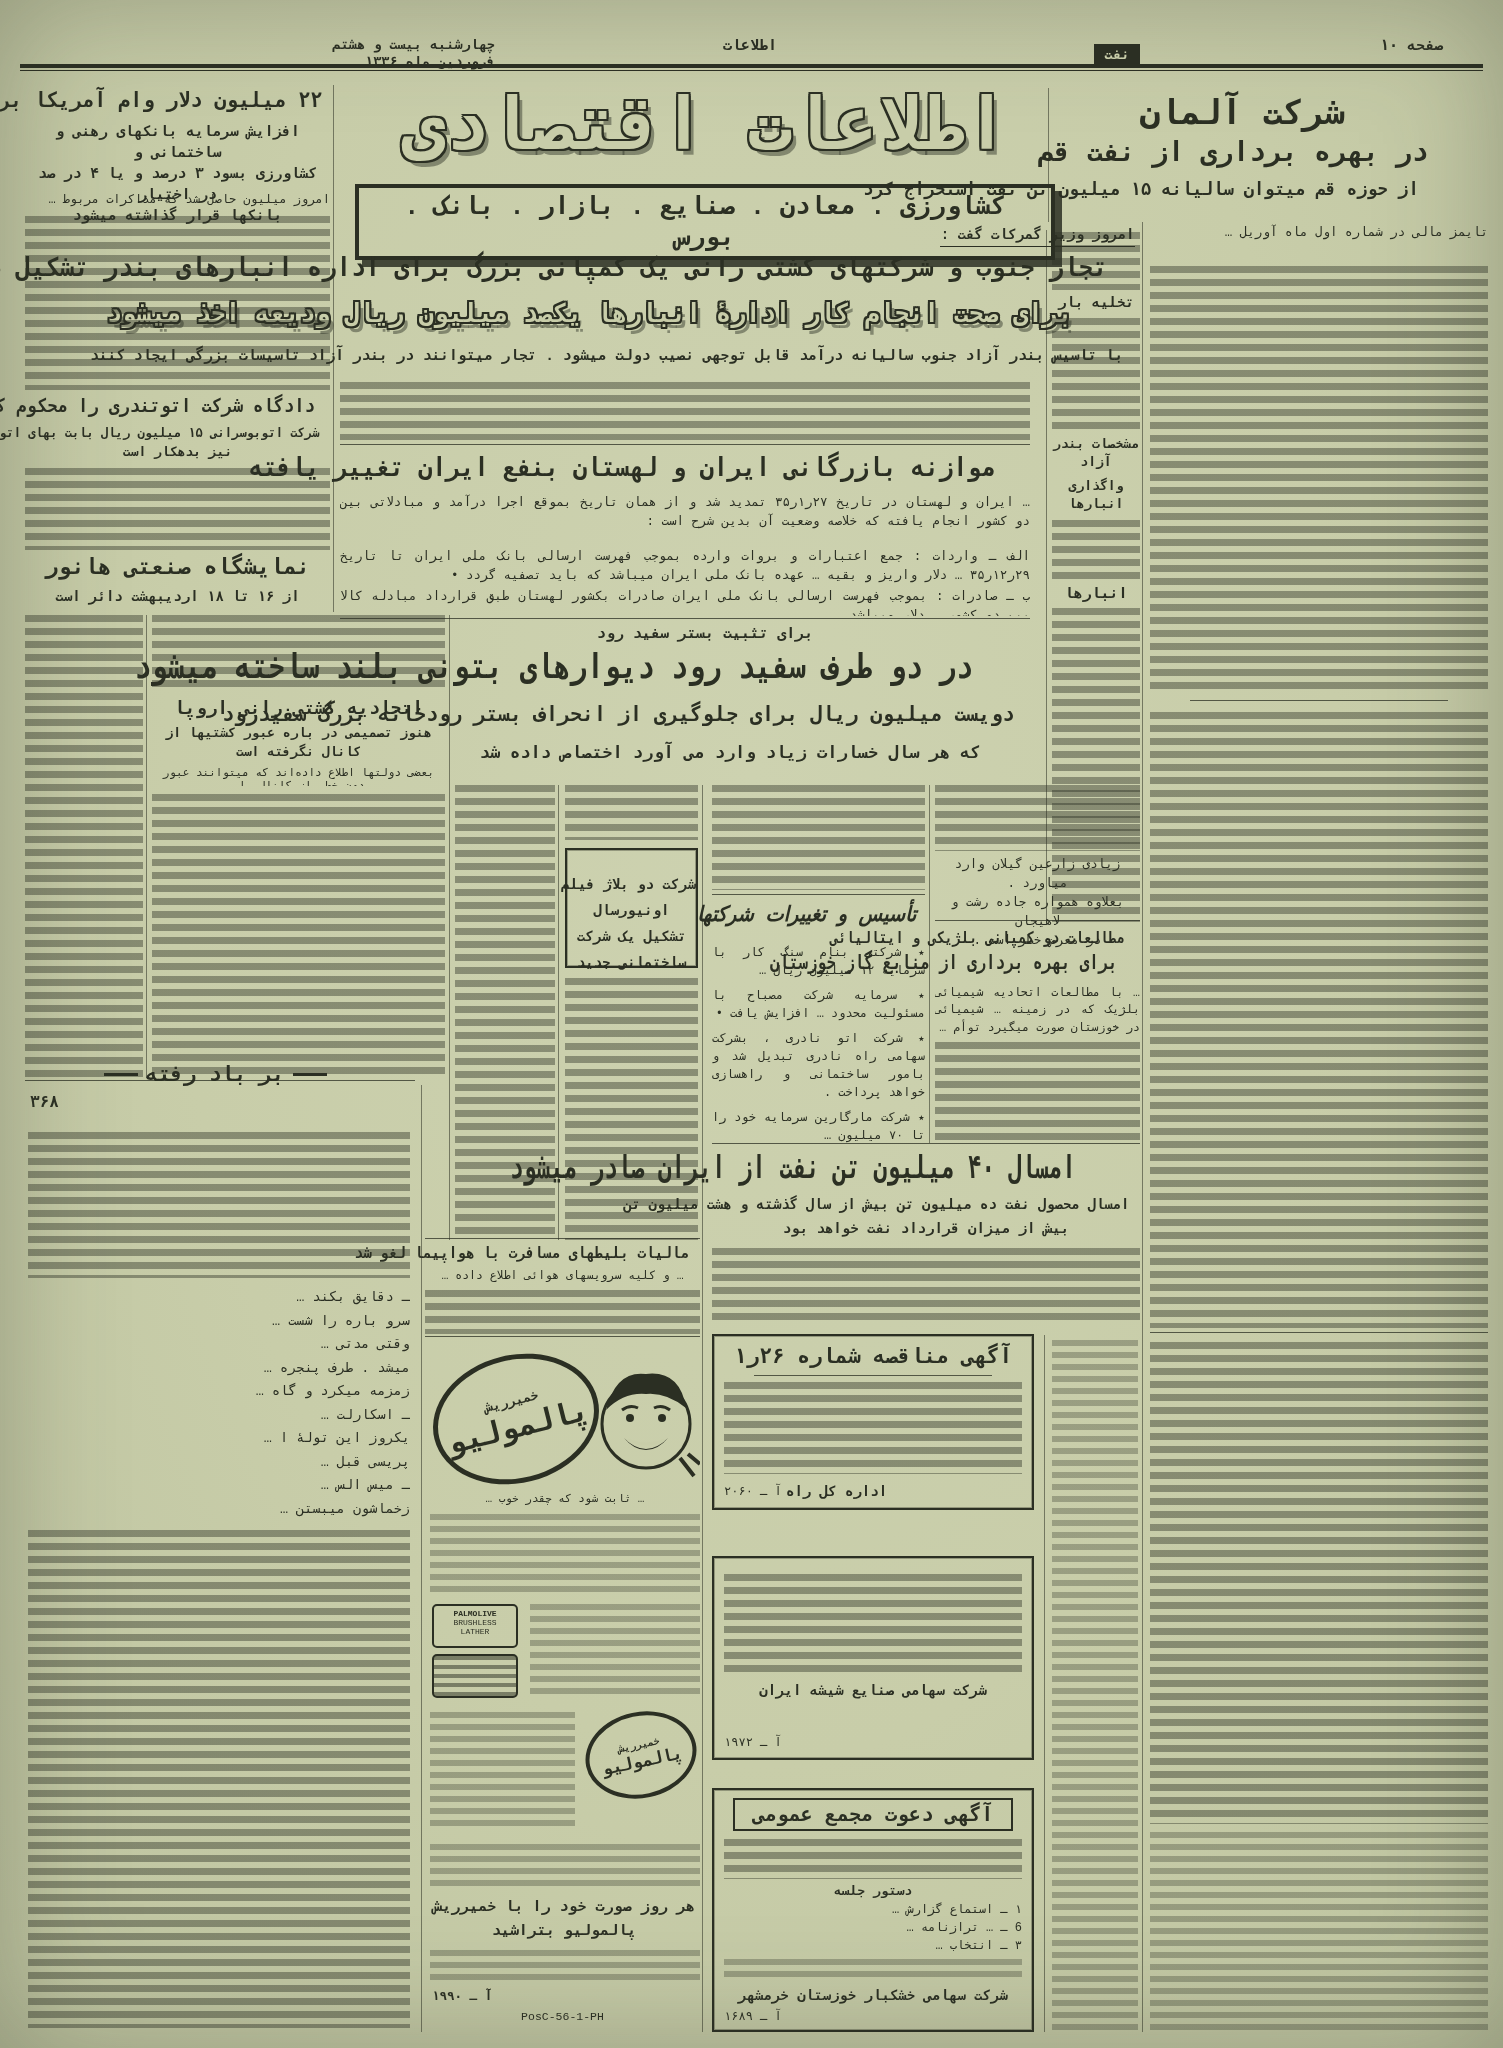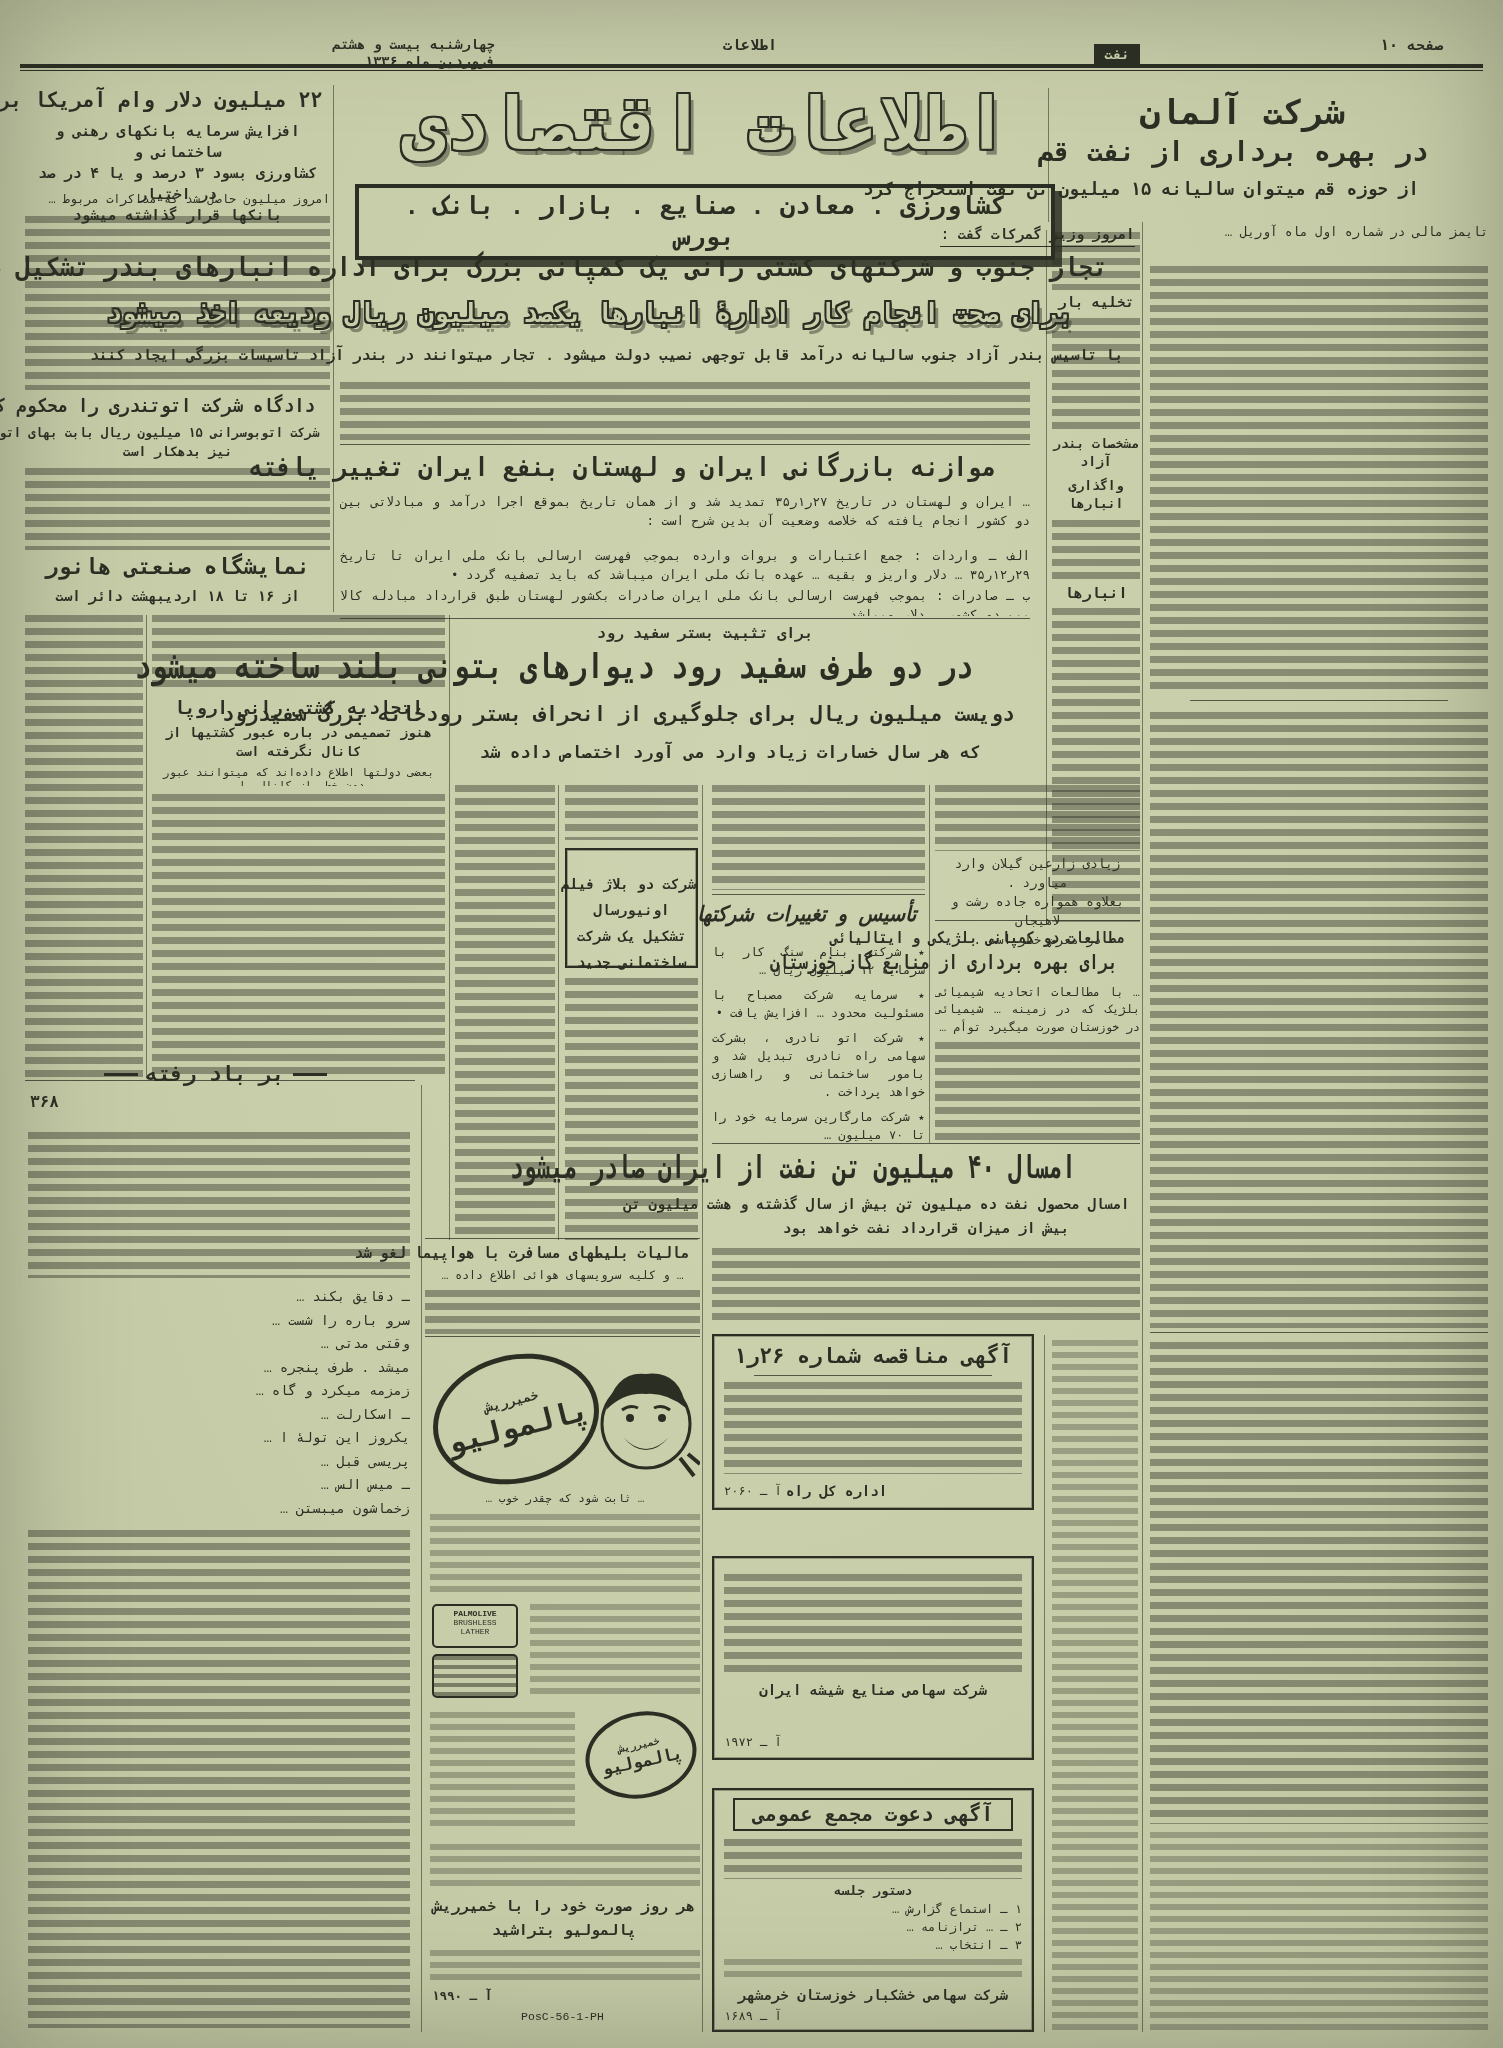--- a/index.html
+++ b/index.html
@@ -125,21 +125,21 @@
     <div class="abs" style="left:10px;bottom:8px;font-size:12px">آ ـ ۱۹۷۲</div>
   </div>
 
   <div class="abs box" style="left:712px;top:1788px;width:322px;height:244px;padding:8px 10px">
     <div class="c">
       <span class="b" style="display:inline-block;border:2px solid #2b2f23;padding:2px 18px;font-size:20px">آگهی دعوت مجمع عمومی</span>
     </div>
     <div class="sim" style="height:40px;margin-top:8px"></div>
     <div class="b c" style="font-size:13px;margin-top:4px">دستور جلسه</div>
     <div style="font-size:12px;line-height:18px;margin-top:2px">۱ ـ استماع گزارش …</div>
-    <div style="font-size:12px;line-height:18px">۲ ـ … ترازنامه …</div>
+    <div style="font-size:12px;line-height:18px">6 ـ … ترازنامه …</div>
     <div style="font-size:12px;line-height:18px">۳ ـ انتخاب …</div>
     <div class="sim2" style="height:22px;margin-top:4px"></div>
     <div class="b c" style="font-size:14px;margin-top:6px">شرکت سهامی خشکبار خوزستان خرمشهر</div>
     <div class="abs" style="left:10px;bottom:6px;font-size:12px">آ ـ ۱۶۸۹</div>
   </div>
 
   <div class="abs sim2" style="left:1052px;top:1340px;width:86px;height:690px"></div>
 
   <div class="abs sim" style="left:1052px;top:232px;width:88px;height:58px"></div>
   <div class="abs b c" style="left:1052px;top:294px;width:88px;font-size:14px">تخلیه بار</div>

